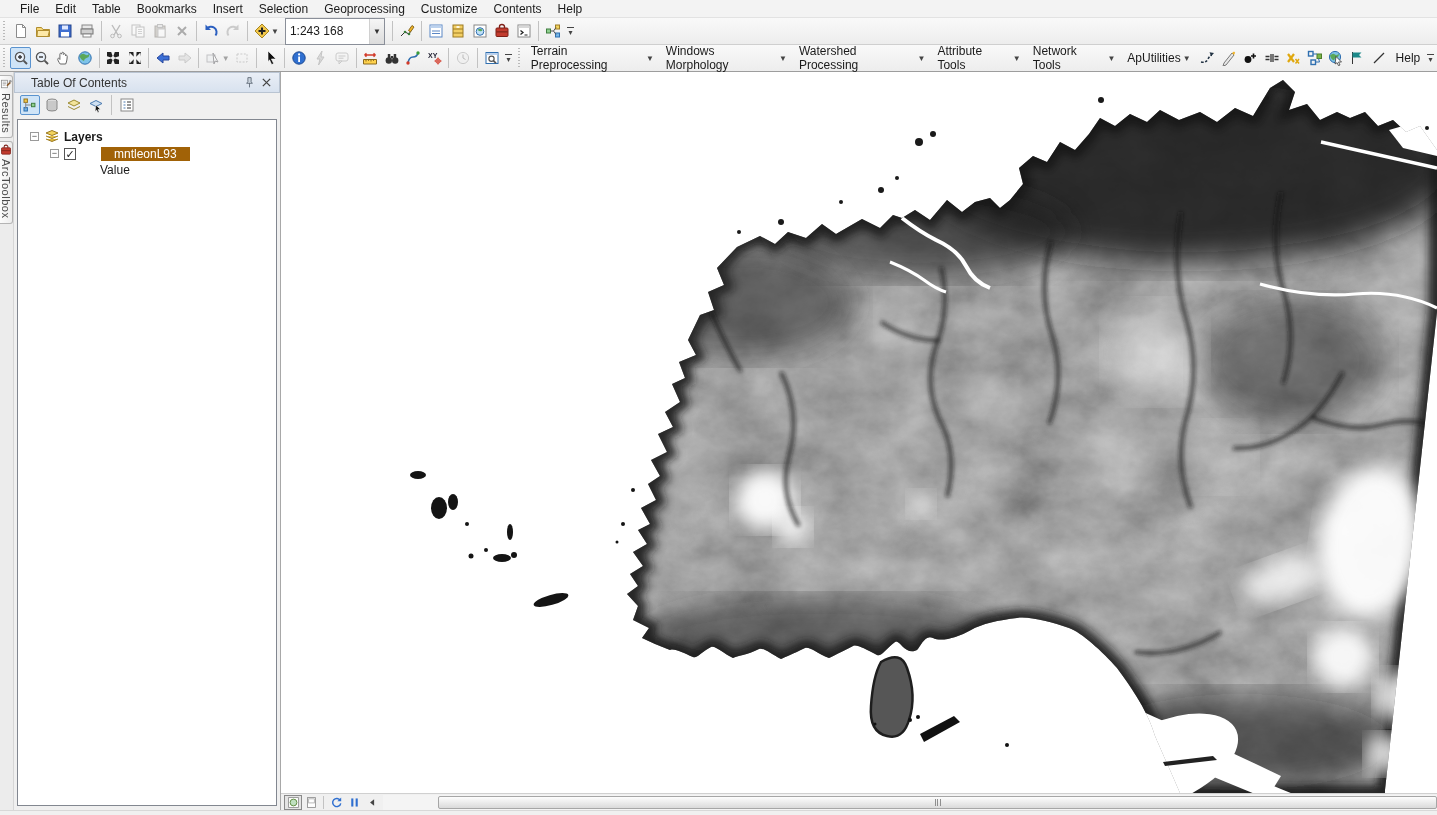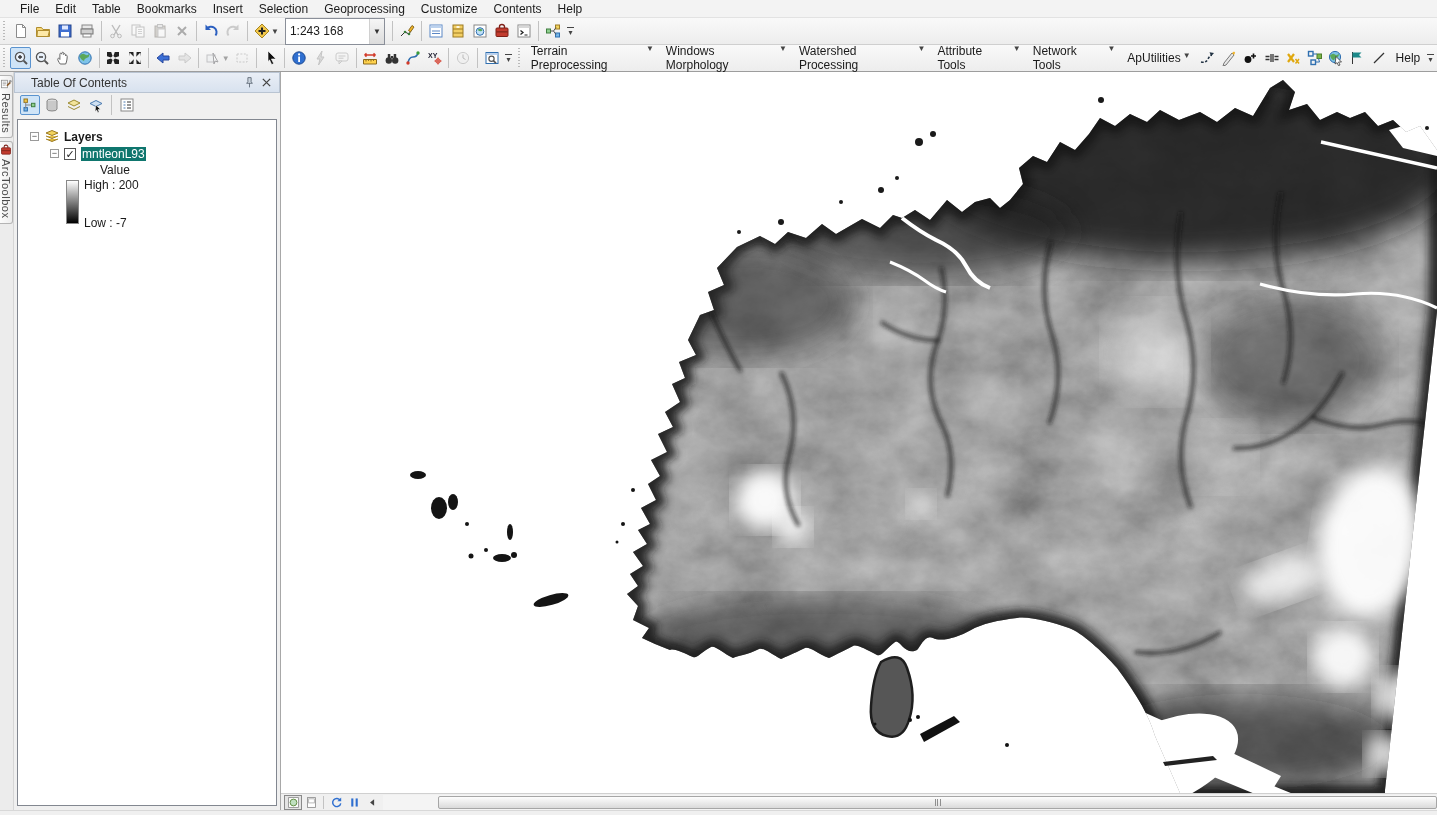--- a/index.html
+++ b/index.html
@@ -27,21 +27,21 @@
   .tbtn.dis { opacity:.45; filter:grayscale(85%); }
   .tbtn svg { width:16px; height:16px; }
   .caret { font-size:8px; color:#444; margin-left:-2px; margin-right:2px; }
   .caret.dis { opacity:.45; }
   .combo { width:100px; height:27px; background:#fff; border:1px solid #8a8f99;
     display:flex; align-items:center; margin:0 4px; }
   .combo .cval { flex:1; padding-left:4px; }
   .combo .cbtn { width:15px; height:100%; display:flex; align-items:center;
     justify-content:center; font-size:8px; color:#333; border-left:1px solid #d0d0d0;
     background:linear-gradient(#f6f6f6,#dcdcdc); }
-  .ah-menu { padding:3px 4px 3px 6px; display:flex; align-items:flex-start; gap:4px; }
+  .ah-menu { padding:3px 4px 3px 6px; display:flex; align-items:center; gap:4px; }
   .ovf { width:13px; height:22px; display:flex; flex-direction:column; align-items:center;
     justify-content:center; color:#444; }
   .ovf .b1 { width:7px; height:1px; background:#444; margin-bottom:2px; }
   .ovf .b2 { font-size:8px; line-height:5px; }
 
   
   .workspace { flex:1; display:flex; min-height:0; }
   .dockstrip { width:14px; background:#ececec; border-right:1px solid #d6d6d6;
     display:flex; flex-direction:column; padding-top:3px; gap:3px; }
   .docktab { width:13px; border:1px solid #b4b4b4; border-left:none;
@@ -63,21 +63,21 @@
   .toc-tree { flex:1; background:#fff; border:1px solid #828790; margin:2px 3px 4px 3px;
     padding:8px 0 0 12px; overflow:hidden; }
   .trow { display:flex; align-items:center; height:17px; }
   .expander { width:9px; height:9px; border:1px solid #9a9a9a; background:#fff;
     display:flex; align-items:center; justify-content:center; font-size:9px; line-height:7px;
     color:#444; margin-right:5px; }
   .tree-ico { width:16px; height:16px; margin-right:4px; }
   .layers-label { font-weight:bold; }
   .cbox { width:12px; height:12px; border:1px solid #555; background:#fff; margin-right:5px;
     display:flex; align-items:center; justify-content:center; font-size:11px; line-height:10px; }
-  .layer-name { background:#0f766e; color:#fff; padding:0 1px; }
+  .layer-name { background:#a16207; color:#fff; padding:0 13px;margin-left:20px; }
   .legend-block { margin-left:36px; }
   .legend-value { margin-left:34px; height:16px; display:flex; align-items:center;}
   .legend-ramp-row { display:flex; }
   .ramp { width:13px; height:44px; background:linear-gradient(#ffffff,#000000);
     border:1px solid #888; margin-top:2px; }
   .ramp-labels { display:flex; flex-direction:column; justify-content:space-between;
     padding-left:5px; height:52px; }
 
   
   .map-col { flex:1; display:flex; flex-direction:column; min-width:0; background:#fff; }
@@ -757,27 +757,20 @@
         </div>
         <div class="trow" style="margin-left:20px;">
           <span class="expander">−</span>
           <span class="cbox">✓</span>
           <span class="layer-name">mntleonL93</span>
         </div>
         <div class="legend-block">
           <div class="legend-value">
               <span>Value</span>
             </div>
-          <div class="legend-ramp-row">
-            <div class="ramp"></div>
-            <div class="ramp-labels">
-              <span>High : 200</span>
-              <span>Low : -7</span>
-            </div>
-          </div>
         </div>
       </div>
     </div>
 
     <div class="map-col">
       <div class="map-view">
         <svg width="1156" height="721" viewBox="0 0 1156 721">
           <defs>
             <filter id="f-noise" x="0" y="0" width="100%" height="100%">
               <feTurbulence type="fractalNoise" baseFrequency="0.014 0.02" numOctaves="5" seed="7" stitchTiles="stitch"></feTurbulence>

